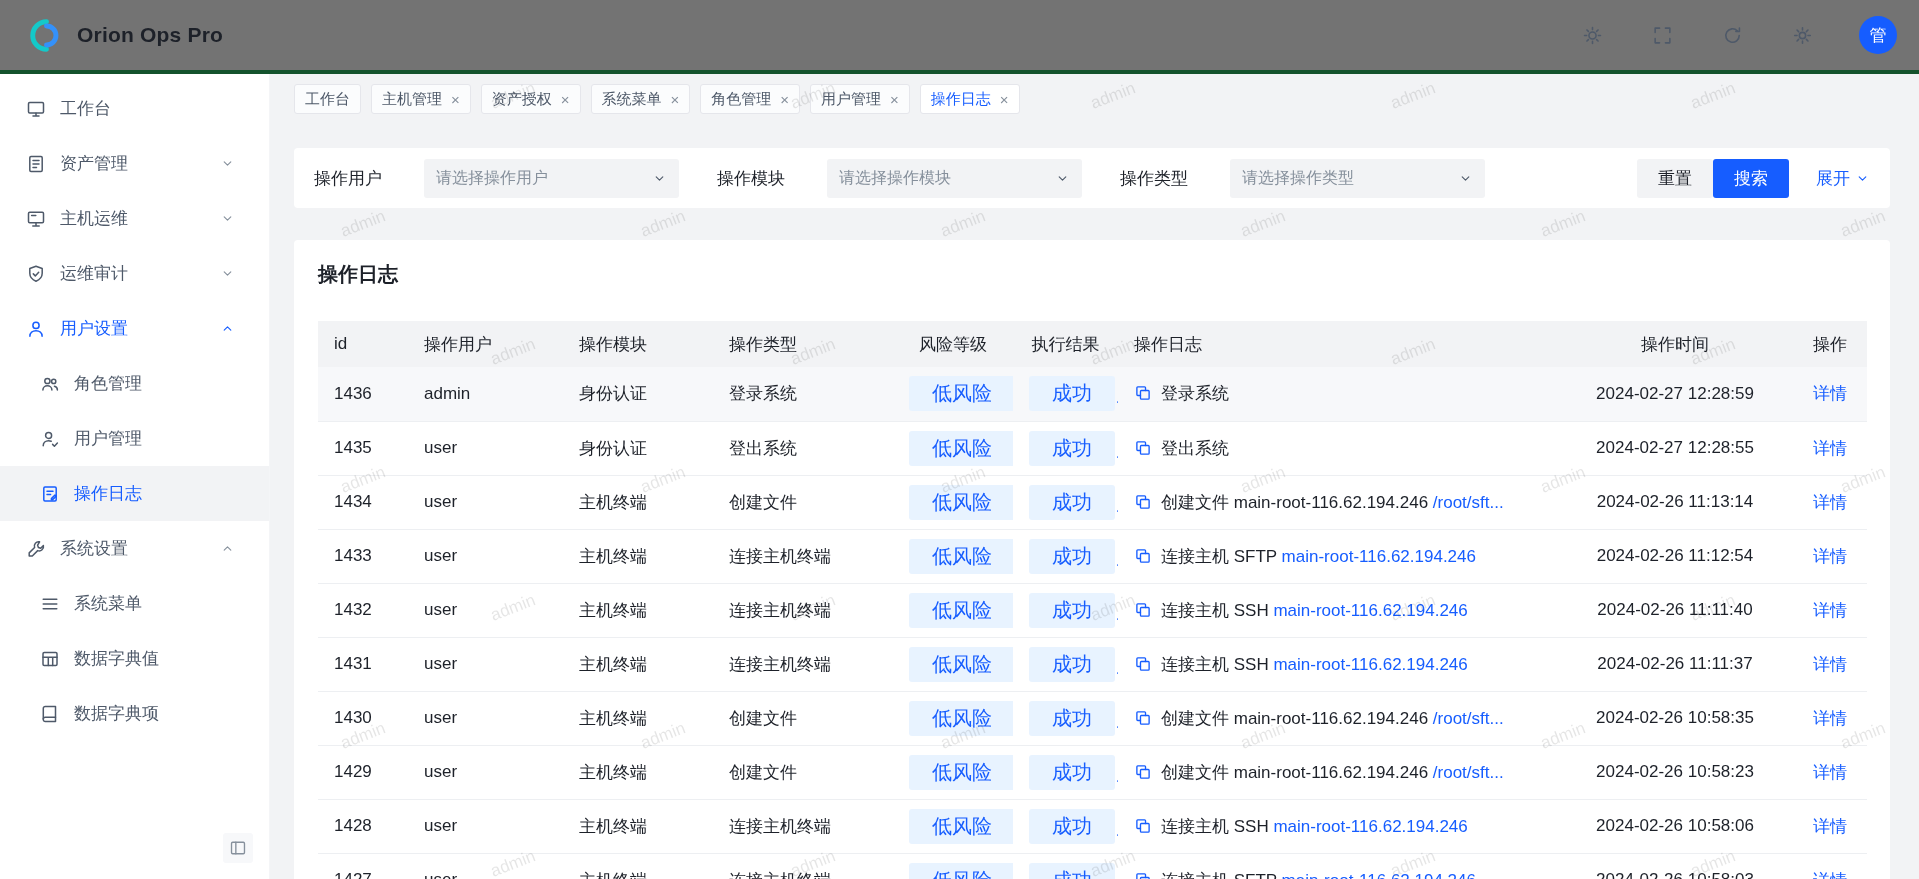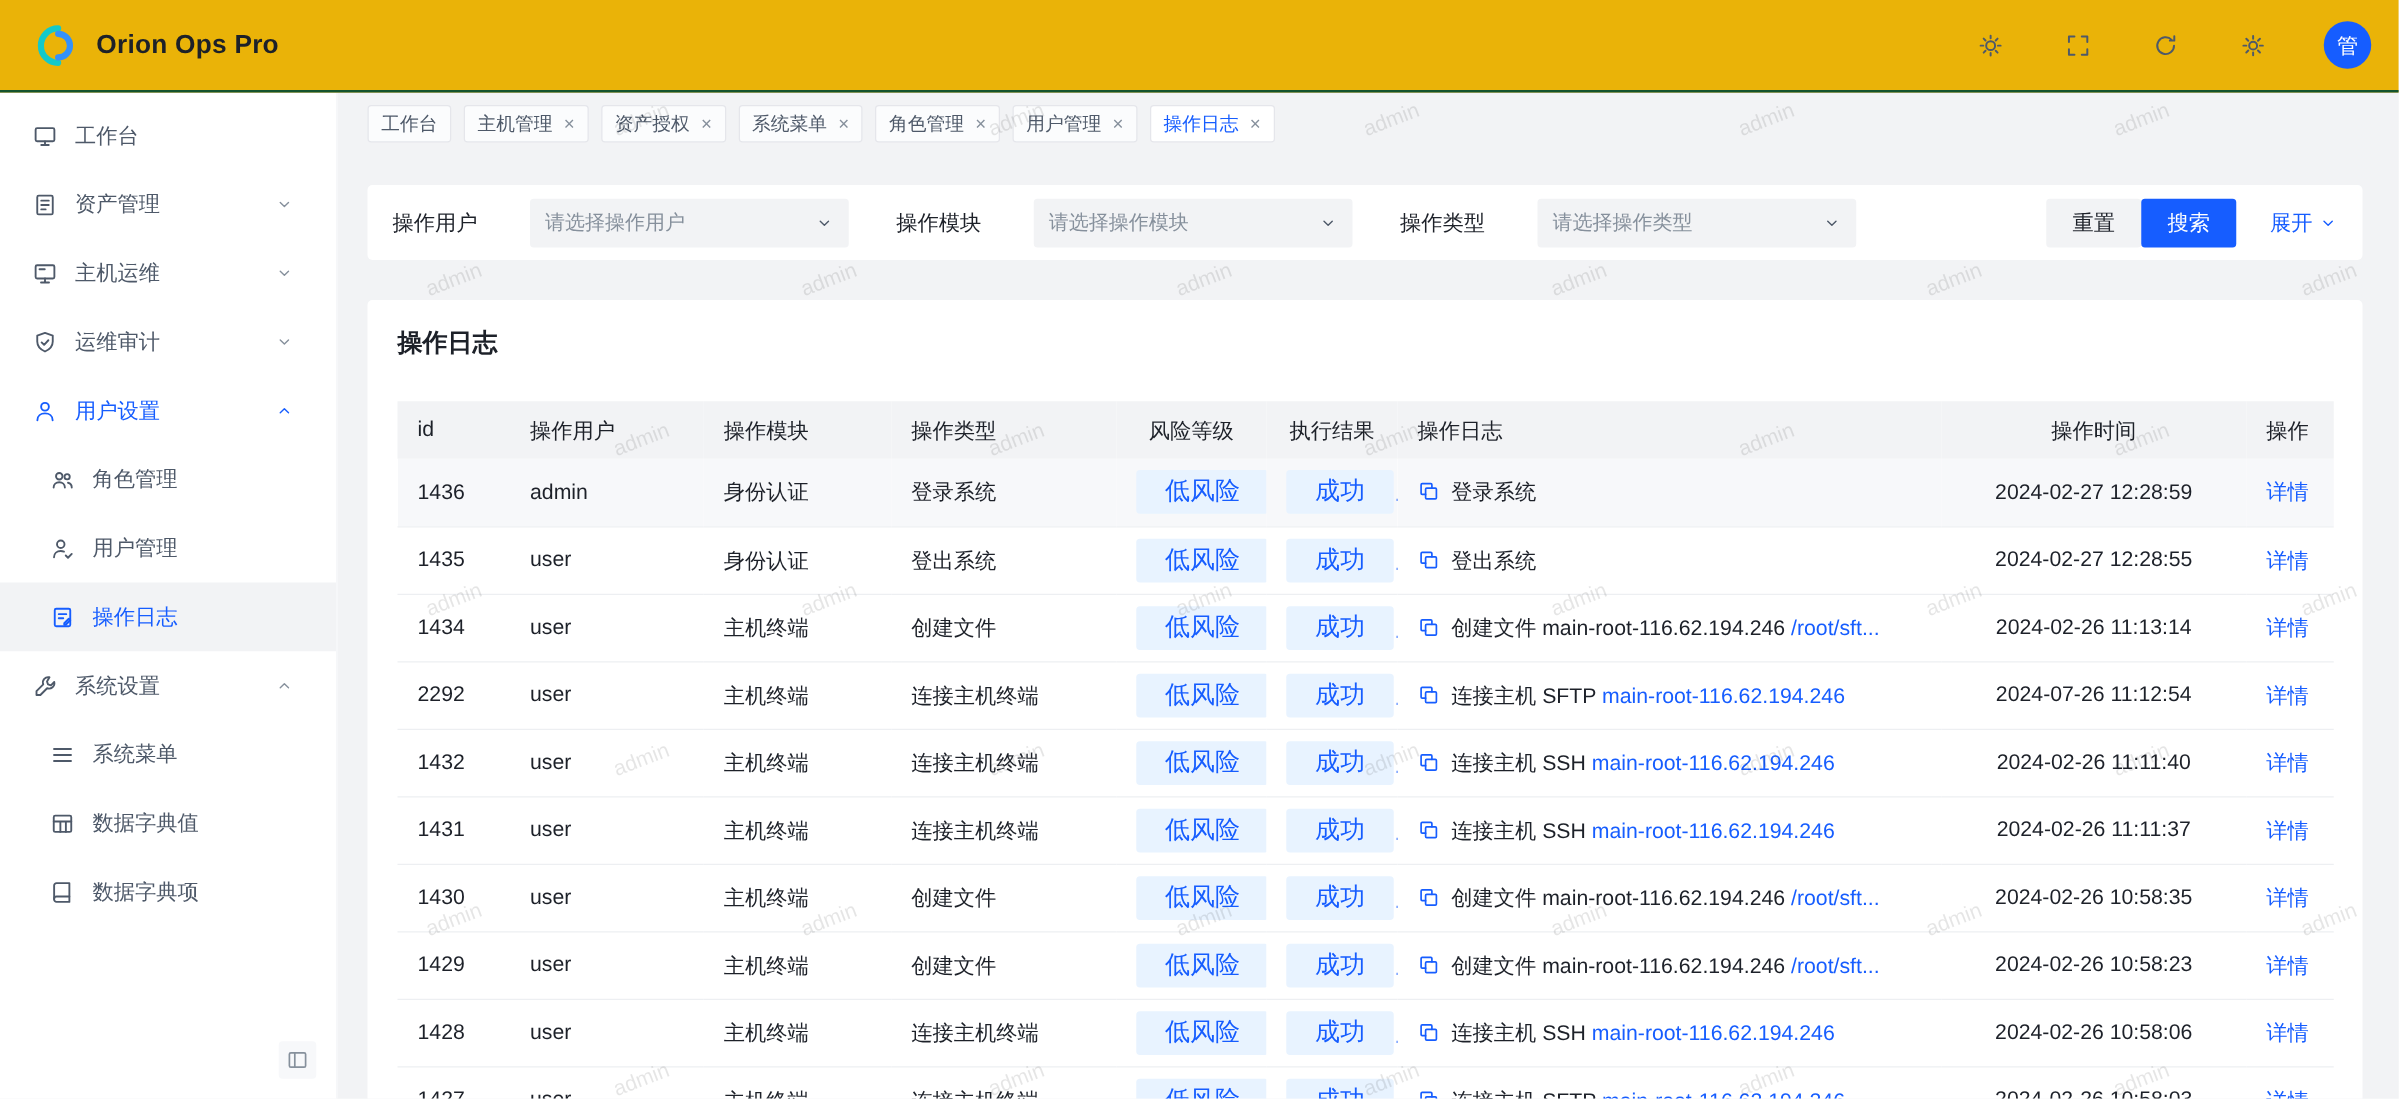--- a/index.html
+++ b/index.html
@@ -4,22 +4,22 @@
 <style>
   *{margin:0;padding:0;box-sizing:border-box}
   html,body{width:1919px;height:879px;overflow:hidden}
   body{
     font-family:"Liberation Sans","DejaVu Sans",sans-serif;
     background:#f2f3f5;color:#1d2129;font-size:17px;
   }
   .app{display:flex;flex-direction:column;height:100%}
 
   
-  .topbar{height:74px;background:#eab308;display:flex;align-items:center;justify-content:space-between;
-    padding:0 22px 0 28px;flex:none;border-bottom:2px solid #14532d;position:relative;z-index:40}
+  .topbar{height:74px;background:#737373;display:flex;align-items:center;justify-content:space-between;
+    padding:0 22px 0 28px;flex:none;border-bottom:4px solid #14532d;position:relative;z-index:40}
   .brand{display:flex;align-items:center;gap:12px}
   .logo{width:37px;height:37px}
   .brand .title{font-size:21px;font-weight:700;color:#1d2129;letter-spacing:.2px}
   .actions{display:flex;align-items:center}
   .actions-icons{display:flex;align-items:center}
   .icon-btn{width:26px;height:26px;margin-left:44px;color:#4e5969;display:flex;align-items:center;justify-content:center;cursor:pointer}
   .icon-btn .icn{width:21px;height:21px}
   .avatar{width:38px;height:38px;border-radius:50%;background:#165dff;color:#fff;font-size:17px;
     display:flex;align-items:center;justify-content:center;margin-left:44px;cursor:pointer}
 
@@ -375,31 +375,31 @@
                 <td class="a-c"><span class="tag">低风险</span></td>
                 <td class="a-c"><span class="tag">成功</span></td>
                 <td class="a-l log-cell"><svg class="icn log-ic" viewBox="0 0 20 20" fill="none" stroke="currentColor" stroke-width="1.5" stroke-linecap="round" stroke-linejoin="round">
                     <rect x="7.2" y="7.2" width="9.6" height="9.6" rx="1"></rect>
                     <path d="M12.8 7.2V4.2a1 1 0 0 0-1-1H4.2a1 1 0 0 0-1 1v7.6a1 1 0 0 0 1 1h3"></path>
                   </svg><span>创建文件 main-root-116.62.194.246 </span><a class="link">/root/sft...</a></td>
                 <td class="a-c">2024-02-26 11:13:14</td>
                 <td class="a-l"><a class="link">详情</a></td>
               </tr>
               <tr>
-                <td class="a-l">2292</td>
+                <td class="a-l">1433</td>
                 <td class="a-l">user</td>
                 <td class="a-l">主机终端</td>
                 <td class="a-l">连接主机终端</td>
                 <td class="a-c"><span class="tag">低风险</span></td>
                 <td class="a-c"><span class="tag">成功</span></td>
                 <td class="a-l log-cell"><svg class="icn log-ic" viewBox="0 0 20 20" fill="none" stroke="currentColor" stroke-width="1.5" stroke-linecap="round" stroke-linejoin="round">
                     <rect x="7.2" y="7.2" width="9.6" height="9.6" rx="1"></rect>
                     <path d="M12.8 7.2V4.2a1 1 0 0 0-1-1H4.2a1 1 0 0 0-1 1v7.6a1 1 0 0 0 1 1h3"></path>
                   </svg><span>连接主机 SFTP </span><a class="link">main-root-116.62.194.246</a></td>
-                <td class="a-c">2024-07-26 11:12:54</td>
+                <td class="a-c">2024-02-26 11:12:54</td>
                 <td class="a-l"><a class="link">详情</a></td>
               </tr>
               <tr>
                 <td class="a-l">1432</td>
                 <td class="a-l">user</td>
                 <td class="a-l">主机终端</td>
                 <td class="a-l">连接主机终端</td>
                 <td class="a-c"><span class="tag">低风险</span></td>
                 <td class="a-c"><span class="tag">成功</span></td>
                 <td class="a-l log-cell"><svg class="icn log-ic" viewBox="0 0 20 20" fill="none" stroke="currentColor" stroke-width="1.5" stroke-linecap="round" stroke-linejoin="round">

